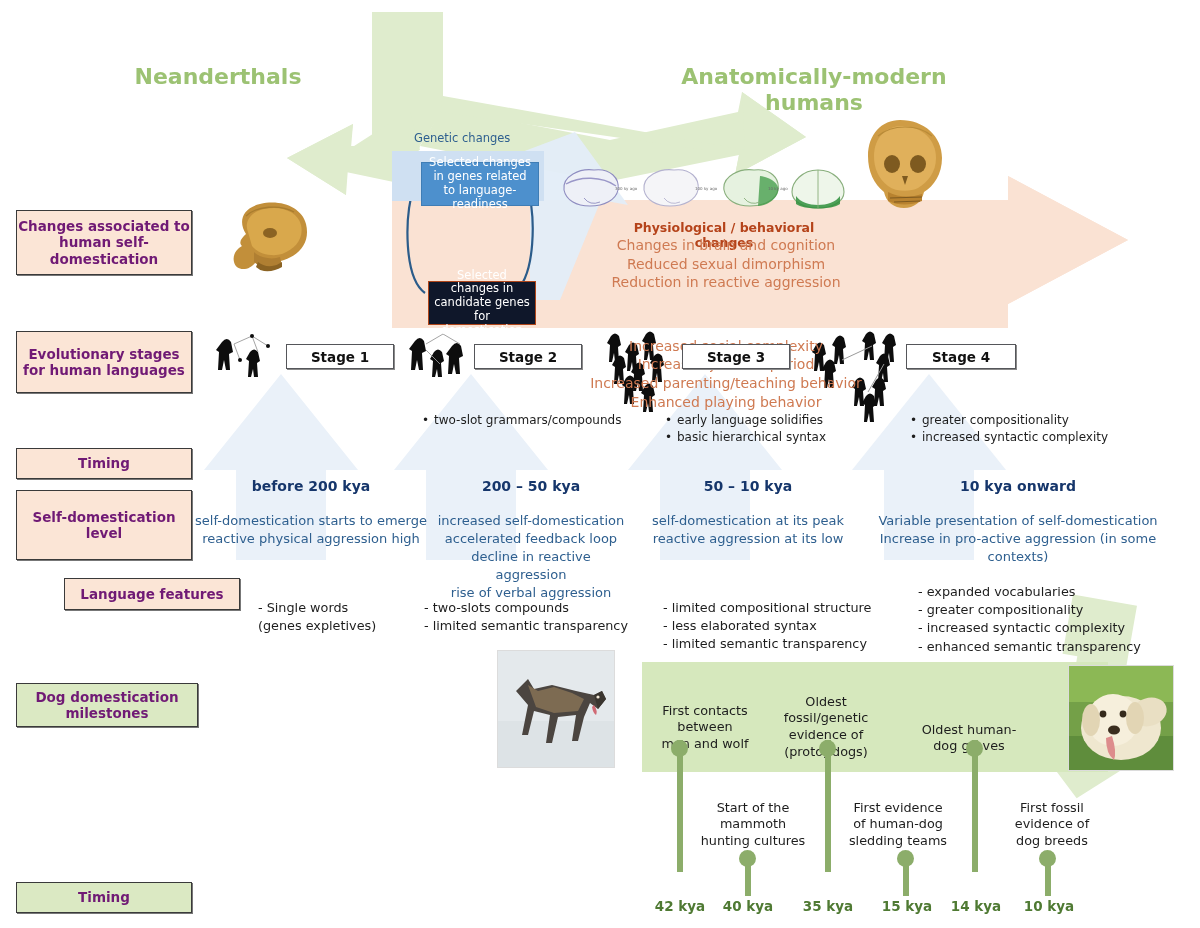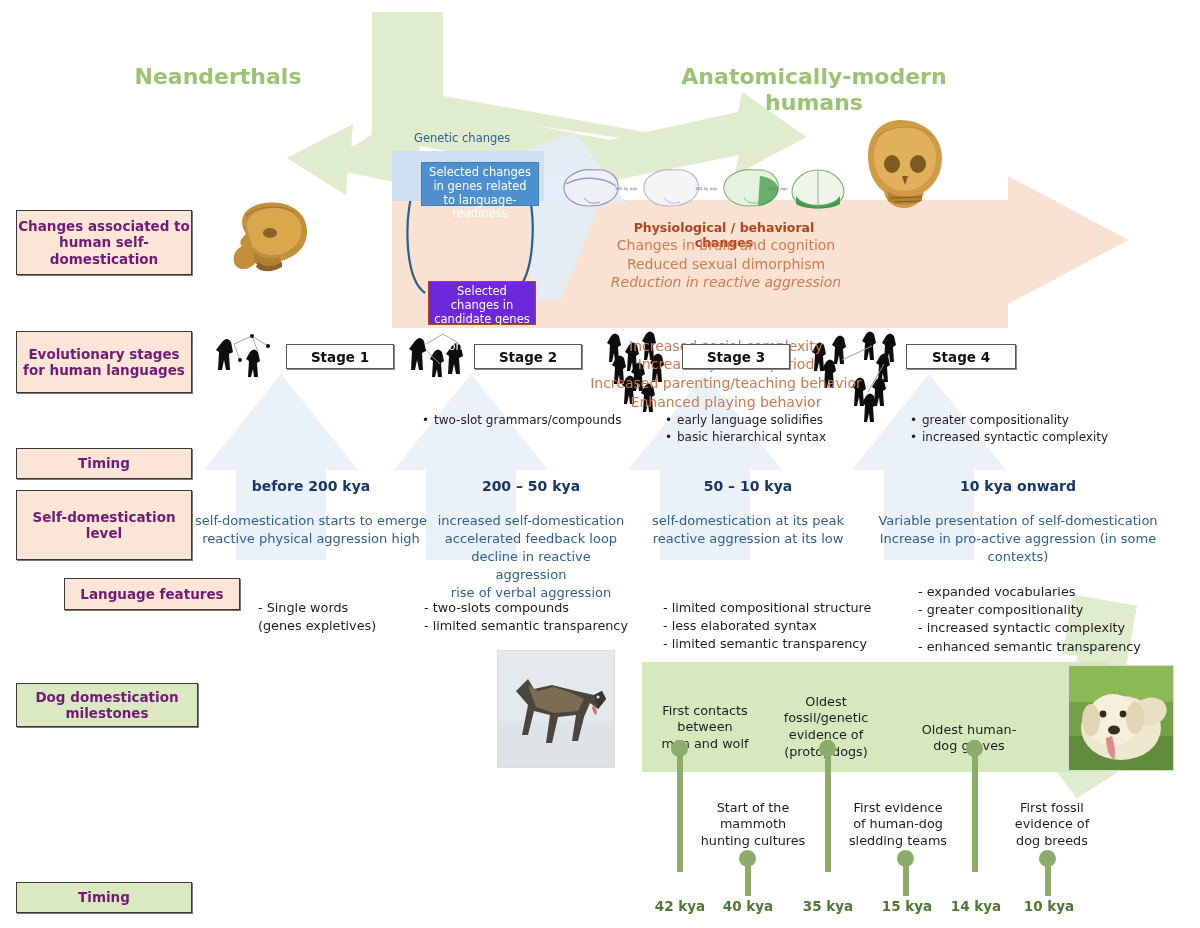--- a/index.html
+++ b/index.html
@@ -49,25 +49,25 @@
   }
   .band-blue {
     position:absolute; background:#cfe0f2;
   }
   .genebox {
     position:absolute;
     color:#ffffff;
     font-size:11.5px;
     line-height:1.2;
     text-align:center;
-    display:flex; justify-content:center;
+    display:flex; align-items:center; justify-content:center;
     padding:3px 4px;
   }
   .genebox.blue { background:#4d90cd; border:1px solid #3f7db5; }
-  .genebox.orange { background:#6d28d9; border:1px solid #b0461a; }
+  .genebox.orange { background:#0f172a; border:1px solid #b0461a; }
 
   .phys-title {
     position:absolute; text-align:center;
     color:#b5431a; font-weight:bold; font-size:12.5px;
   }
   .phys-list {
     position:absolute; text-align:center;
     color:#cf7a52; font-size:14px; line-height:1.33;
   }
 
@@ -302,21 +302,21 @@
   <div class="genebox orange" style="left:428px; top:281px; width:108px; height:44px;">
     <span>Selected changes in candidate genes for domestication</span>
   </div>
 
   <div class="phys-title" style="left:604px; top:220px; width:240px;">
     <span>Physiological / behavioral changes</span>
   </div>
   <div class="phys-list" style="left:586px; top:236px; width:280px;">
     <span style="display:block;">Changes in brain and cognition</span>
     <span style="display:block;">Reduced sexual dimorphism</span>
-    <span style="display:block;font-style:italic;">Reduction in reactive aggression</span>
+    <span style="display:block;">Reduction in reactive aggression</span>
     <span style="display:block;margin-top:45px;">Increased social complexity</span>
     <span style="display:block;">Increased juvenile period</span>
     <span style="display:block;">Increased parenting/teaching behavior</span>
     <span style="display:block;">Enhanced playing behavior</span>
   </div>
 
   <div class="stagebox" style="left:286px; top:344px; width:108px; height:25px;">
     <span>Stage 1</span>
   </div>
   <div class="stagebox" style="left:474px; top:344px; width:108px; height:25px;">

